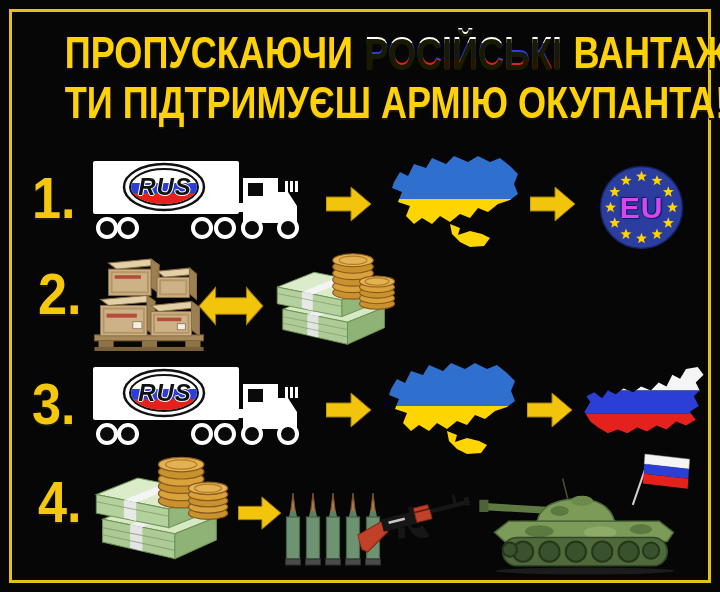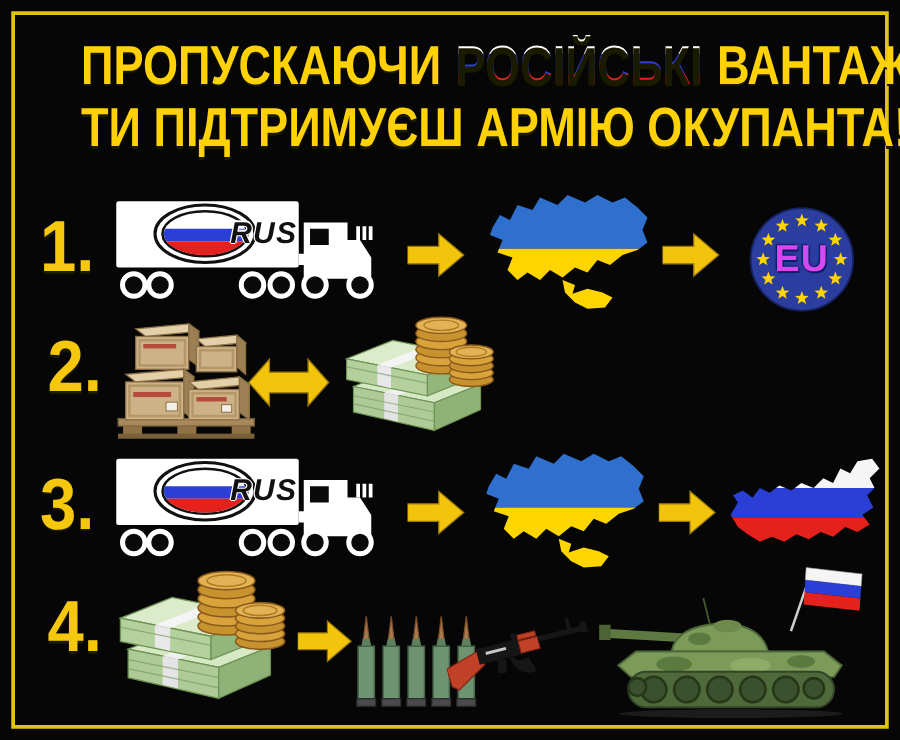--- a/index.html
+++ b/index.html
@@ -14,21 +14,21 @@
   .title-line .w{display:inline-block;}
   .title-line .sp{display:inline-block;width:14px;}
   .flagword{background:linear-gradient(180deg,#ffffff 0%,#ffffff 30%,#2b3fd6 30%,#2b3fd6 62%,#e4211c 62%,#e4211c 100%);
             -webkit-background-clip:text;background-clip:text;color:transparent;}
   
   .num{position:absolute;font-size:58px;line-height:60px;font-weight:700;color:#f5c70d;
        transform:scaleX(0.9);transform-origin:0 0;text-shadow:0 2px 0 #1a1a00;}
   .icon{position:absolute;display:block;}
   .overlay-label{position:absolute;text-align:center;font-weight:700;color:#111;}
   .rus-label{width:82px;font-size:24px;font-style:italic;letter-spacing:1px;
-             text-shadow:-1px 0 #fff,1px 0 #fff,0 -1px #fff,0 1px #fff;padding-left:46px;}
+             text-shadow:-1px 0 #fff,1px 0 #fff,0 -1px #fff,0 1px #fff;}
   .eu-label{width:85px;height:85px;display:flex;align-items:center;justify-content:center;
             font-size:30px;color:#d946ef;letter-spacing:1px;
             text-shadow:0 0 3px #0e1e66,1px 1px 0 #0e1e66,-1px -1px 0 #0e1e66;}
   .ak{transform:rotate(-14deg);transform-origin:50% 50%;}
 </style>
 </head>
 <body>
 
 <div class="poster">
 

